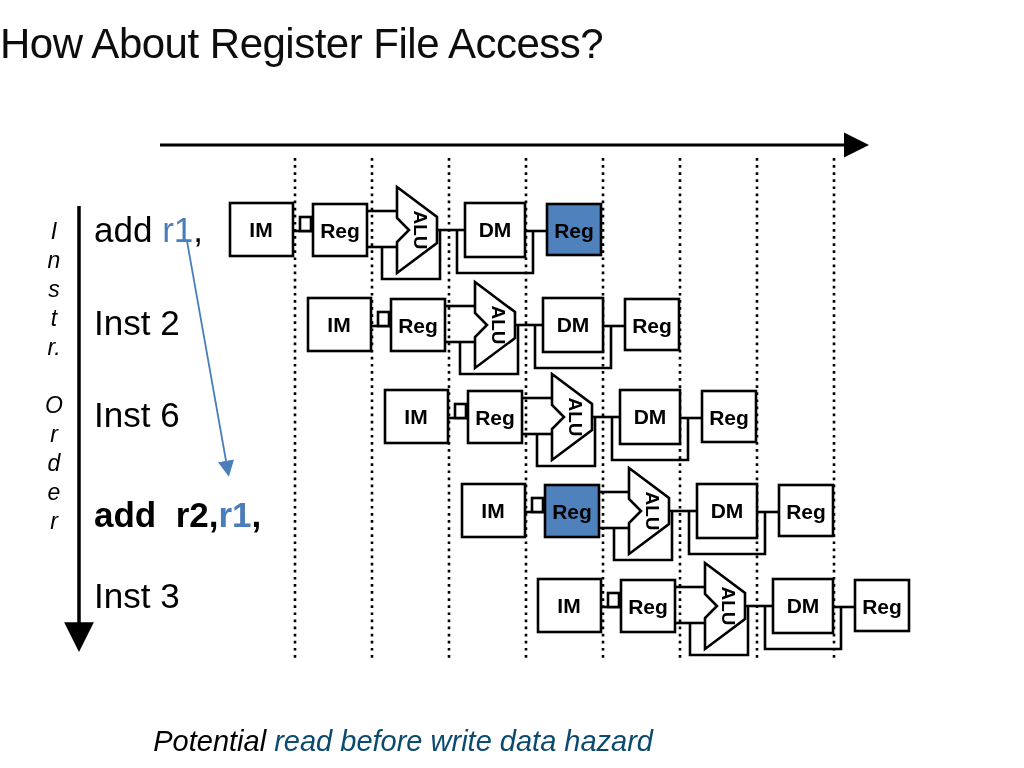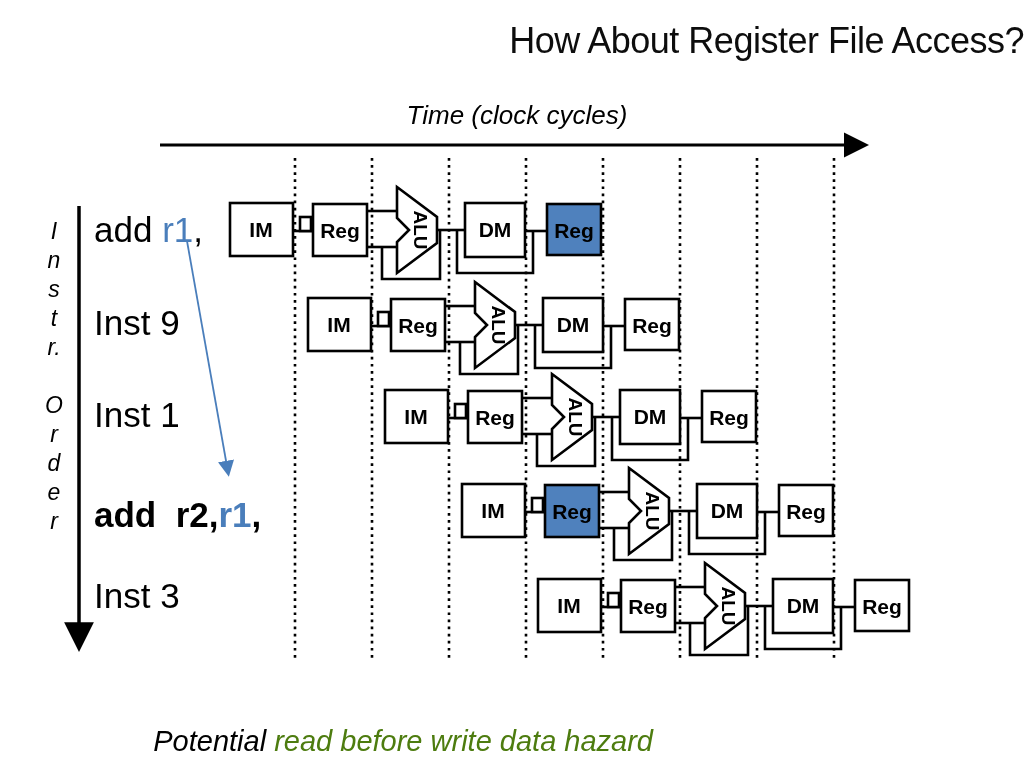--- a/index.html
+++ b/index.html
@@ -1,19 +1,19 @@
 <!DOCTYPE html>
 <html><head>
 <meta charset="utf-8">
 <style>
   html,body{margin:0;padding:0;background:#fff;}
   #slide{position:relative;width:1024px;height:768px;background:#ffffff;overflow:hidden;
          font-family:"Liberation Sans",sans-serif;color:#000;}
-  .title{position:absolute;top:20px;left:0;width:100%;text-align:right;
-         font-size:36px;font-weight:400;color:#0d0d0d;letter-spacing:-0.5px;}
+  .title{position:absolute;top:20px;left:0;width:100%;text-align:left;
+         font-size:42px;font-weight:400;color:#0d0d0d;letter-spacing:-0.5px;}
   .time-label{position:absolute;top:100px;left:517px;transform:translateX(-50%);
          font-style:italic;font-size:26px;white-space:nowrap;}
   svg{position:absolute;top:0;left:0;}
   .box{fill:#ffffff;stroke:#000;stroke-width:2.6;}
   .hl{stroke:#000;stroke-width:2.6;}
   .wire{fill:none;stroke:#000;stroke-width:2.6;}
   .dotted{fill:none;stroke:#000;stroke-width:2.6;stroke-dasharray:2.7 4.4;}
   .axis{stroke:#000;stroke-width:3;}
   .order-axis{stroke:#000;stroke-width:3.5;}
   .boxlabel{font-family:"Liberation Sans",sans-serif;font-weight:bold;font-size:21px;
@@ -26,21 +26,20 @@
   .instr{position:absolute;left:94px;font-size:35px;white-space:pre;}
   .caption{position:absolute;left:121px;top:692px;font-style:italic;font-size:29px;white-space:pre;}
 </style>
 </head>
 <body>
 
 <div id="slide">
 
   <div class="title">How About Register File Access?</div>
 
-  <div class="time-label">Time (clock cycles)</div>
 
   <svg id="diagram" width="1024" height="768" viewBox="0 0 1024 768">
     <defs>
       <marker id="arrowBlack" viewBox="0 0 10 10" refX="8" refY="5" markerWidth="8.5" markerHeight="8.5" orient="auto">
         <path d="M0,0 L10,5 L0,10 z" fill="#000"></path>
       </marker>
       <marker id="arrowBlue" viewBox="0 0 10 10" refX="7" refY="5" markerWidth="9" markerHeight="9" orient="auto">
         <path d="M0,0 L10,5 L0,10 z" id="blue-arrow-head" fill="#4a7ebb"></path>
       </marker>
     </defs>
@@ -176,23 +175,23 @@
   <div class="vletters" id="vbottom">
       <span>O</span>
       <span>r</span>
       <span>d</span>
       <span>e</span>
       <span>r</span>
     </div>
 
   <div id="instructions">
       <div class="instr" style="top: 210px;"><span>add </span><span style="color: rgb(74, 126, 187);">r1</span><span>,</span></div>
-      <div class="instr" style="top: 303px;"><span>Inst 9</span></div>
-      <div class="instr" style="top: 395px;"><span>Inst 1</span></div>
+      <div class="instr" style="top: 303px;"><span>Inst 2</span></div>
+      <div class="instr" style="top: 395px;"><span>Inst 6</span></div>
       <div class="instr" style="top: 495px; font-weight: bold;"><span>add  r2,</span><span style="color: rgb(74, 126, 187);">r1</span><span>,</span></div>
       <div class="instr" style="top: 576px;"><span>Inst 3</span></div>
     </div>
 
   <div class="caption">
-    <span>Potential </span><span id="caption-blue" style="color: #4d7c0f;">read before write data hazard</span>
+    <span>Potential </span><span id="caption-blue" style="color: #0c4a6e;">read before write data hazard</span>
   </div>
 
 </div>
 
 </body></html>

